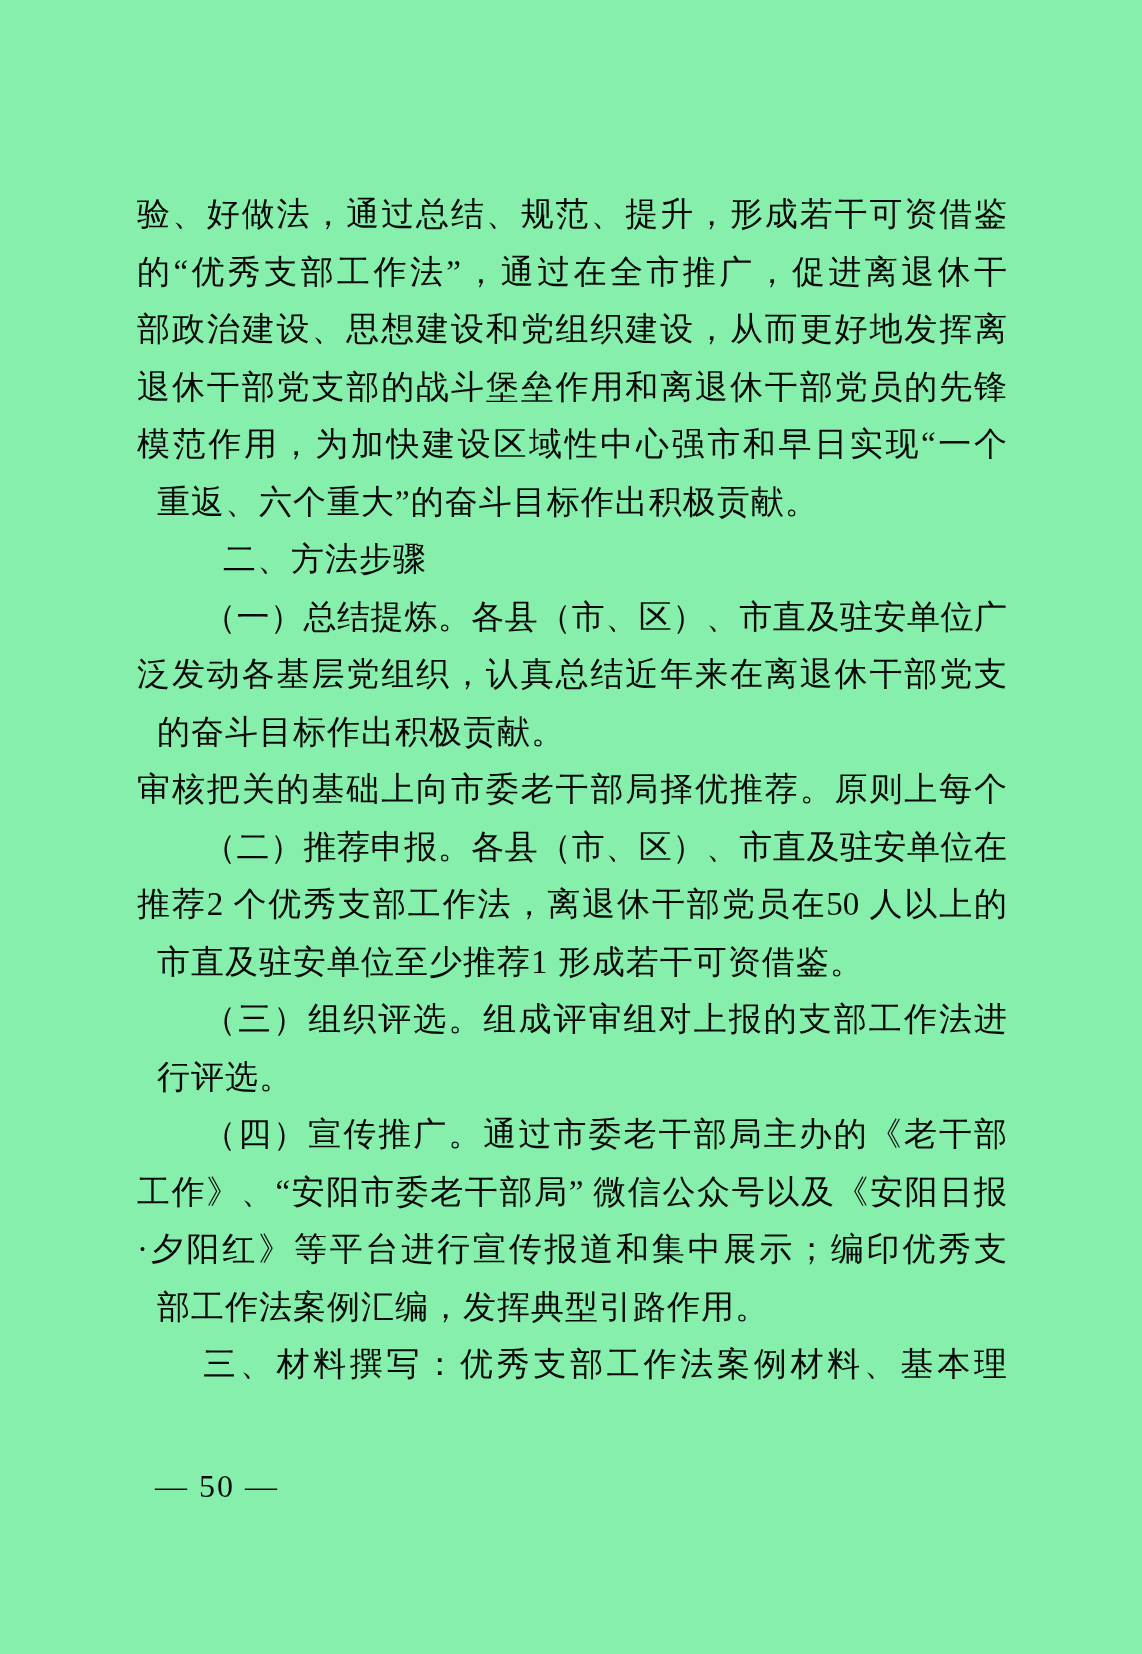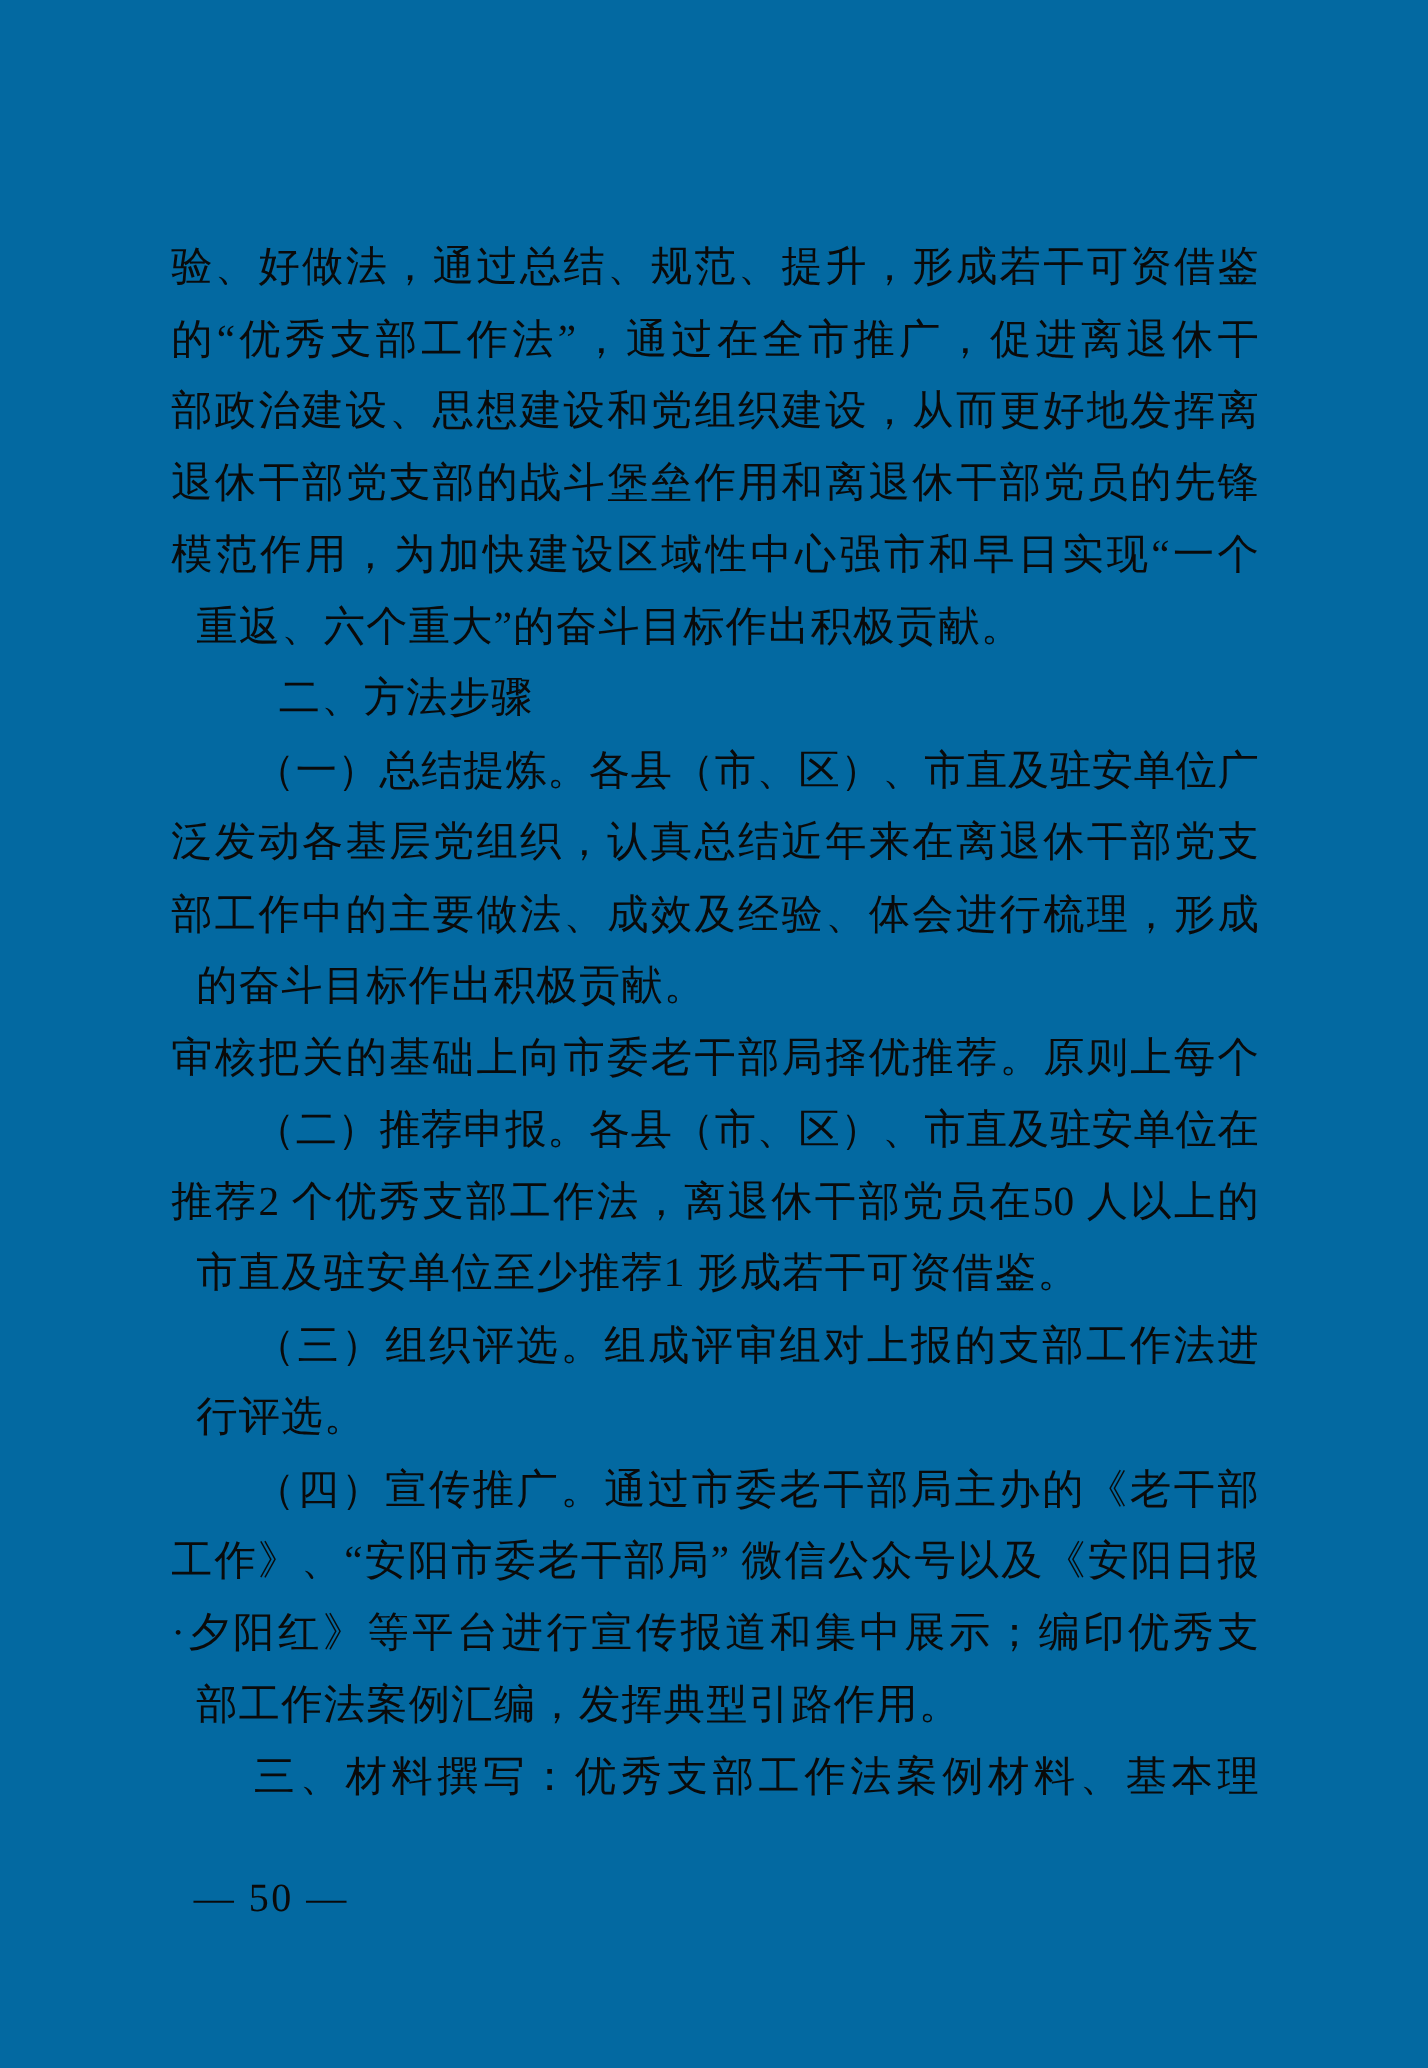--- a/index.html
+++ b/index.html
@@ -11,21 +11,21 @@
     height: 1654px;
     position: relative;
     background: #ffffff;
     overflow: hidden;
     font-family: "Liberation Serif", "DejaVu Serif", serif;
     color: #0a0a0a;
   }
   .page {
     position: absolute;
     inset: 0;
-    background: #0369a1;
+    background: #86efac;
   }
   .text-body {
     position: absolute;
     left: 137px;
     top: 186px;
     width: 870px;
     font-size: 33px;
     font-weight: 400;
     color: #0a0a0a;
   }
@@ -43,21 +43,21 @@
     -moz-text-align-last: left;
     letter-spacing: 1px;
     margin-left: 20px;
   }
   .line.indent {
     text-indent: 66px;
   }
   .page-footer {
     position: absolute;
     left: 155px;
-    top: 1500px;
+    top: 1468px;
     height: 36px;
     line-height: 36px;
     font-size: 32px;
     letter-spacing: 2px;
     color: #0a0a0a;
   }
 </style>
 </head>
 <body>
 
@@ -66,21 +66,20 @@
 
   <div class="line">验、好做法，通过总结、规范、提升，形成若干可资借鉴</div>
       <div class="line">的“优秀支部工作法”，通过在全市推广，促进离退休干</div>
       <div class="line">部政治建设、思想建设和党组织建设，从而更好地发挥离</div>
       <div class="line">退休干部党支部的战斗堡垒作用和离退休干部党员的先锋</div>
       <div class="line">模范作用，为加快建设区域性中心强市和早日实现“一个</div>
       <div class="line end">重返、六个重大”的奋斗目标作出积极贡献。</div>
       <div class="line indent end">二、方法步骤</div>
       <div class="line indent">（一）总结提炼。各县（市、区）、市直及驻安单位广</div>
       <div class="line">泛发动各基层党组织，认真总结近年来在离退休干部党支</div>
-      <div class="line">部工作中的主要做法、成效及经验、体会进行梳理，形成</div>
       <div class="line end">的奋斗目标作出积极贡献。</div>
       <div class="line">审核把关的基础上向市委老干部局择优推荐。原则上每个</div>
       <div class="line indent">（二）推荐申报。各县（市、区）、市直及驻安单位在</div>
       <div class="line">推荐2 个优秀支部工作法，离退休干部党员在50 人以上的</div>
       <div class="line end">市直及驻安单位至少推荐1 形成若干可资借鉴。</div>
       <div class="line indent">（三）组织评选。组成评审组对上报的支部工作法进</div>
       <div class="line end">行评选。</div>
       <div class="line indent">（四）宣传推广。通过市委老干部局主办的《老干部</div>
       <div class="line">工作》、“安阳市委老干部局” 微信公众号以及《安阳日报</div>
       <div class="line">·夕阳红》等平台进行宣传报道和集中展示；编印优秀支</div>

